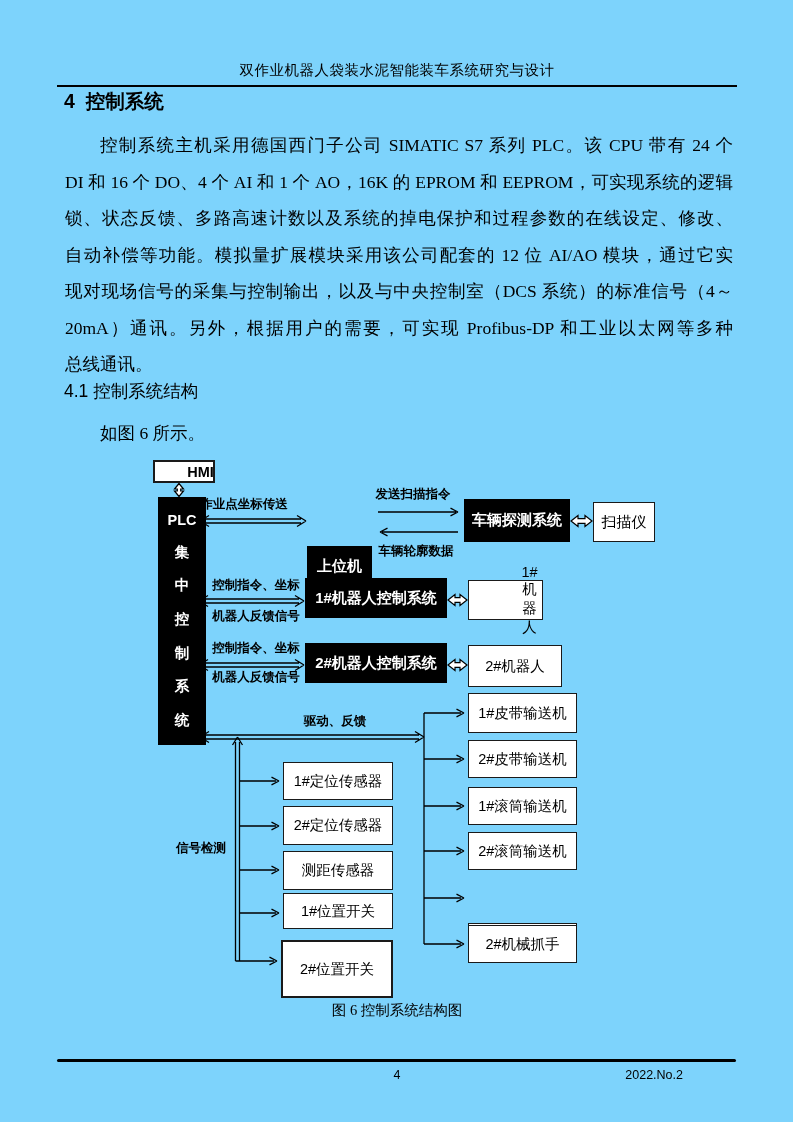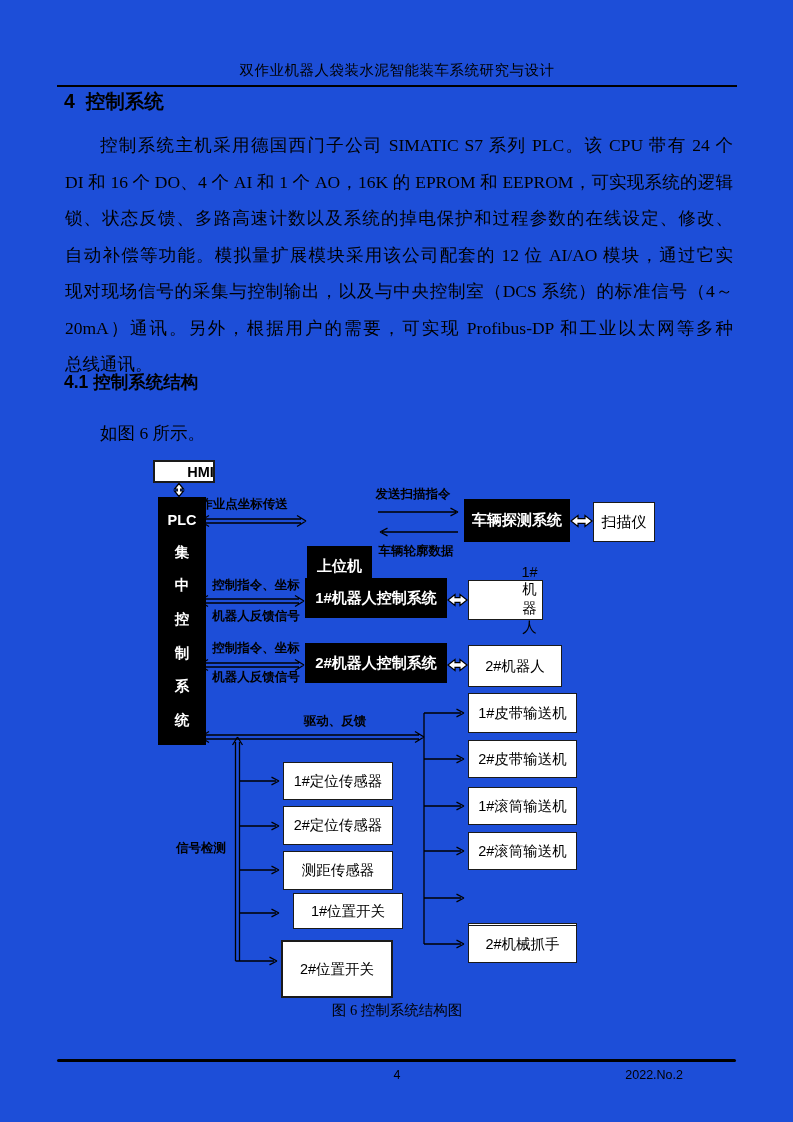--- a/index.html
+++ b/index.html
@@ -1,40 +1,40 @@
 <!DOCTYPE html>
 <html><head>
 <meta charset="utf-8">
 <style>
   html,body{margin:0;padding:0;background:#888;}
   .page{
     position:relative;width:793px;height:1122px;margin:0 auto;
-    background:#1d4ed8;overflow:hidden;
+    background:#7dd3fc;overflow:hidden;
     font-family:"Liberation Serif","DejaVu Serif",serif;color:#000;
   }
   
   .running-head{
     position:absolute;left:57px;top:61px;width:680px;
     text-align:center;font-size:14.5px;letter-spacing:.5px;
   }
   .header-rule{position:absolute;left:57px;top:85px;width:680px;height:0;border-top:2px solid #000;}
   
   .h1{
     position:absolute;left:64px;top:88px;
     font-family:"Liberation Sans","DejaVu Sans",sans-serif;
     font-weight:bold;font-size:19.5px;white-space:pre;
   }
   .body-block{position:absolute;left:65px;top:127px;width:668px;font-size:17.5px;}
   .body-line{line-height:36.5px;height:36.5px;overflow:hidden;text-align:justify;text-align-last:justify;}
   .body-line.first{text-indent:35px;}
   .body-line.last{text-align:left;text-align-last:left;}
   .h2{
-    position:absolute;left:64px;top:370px;
+    position:absolute;left:64px;top:379px;
     font-family:"Liberation Sans","DejaVu Sans",sans-serif;
-    font-weight:bold;font-size:17.5px;white-space:pre;
+    font-weight:normal;font-size:17.5px;white-space:pre;
   }
   .intro{position:absolute;left:100px;top:421px;font-size:17.5px;}
   
   .node{
     position:absolute;display:flex;align-items:center;justify-content:center;
     font-family:"Liberation Sans","DejaVu Sans",sans-serif;
     box-sizing:border-box;text-align:center;
   }
   .node.black{background:#000;color:#fff;font-weight:bold;font-size:15px;}
   .node.white{background:#fff;border:1.5px solid #1a1a1a;color:#000;font-size:14.5px;}
@@ -148,21 +148,21 @@
   <div class="node white" style="left:468px;top:693px;width:109px;height:40px;">1#皮带输送机</div>
   <div class="node white" style="left:468px;top:740px;width:109px;height:38px;">2#皮带输送机</div>
   <div class="node white" style="left:468px;top:787px;width:109px;height:38px;">1#滚筒输送机</div>
   <div class="node white" style="left:468px;top:832px;width:109px;height:38px;">2#滚筒输送机</div>
   <div class="node white" style="left:468px;top:878px;width:109px;height:39px;margin-top:45px;">1#机械抓手</div>
   <div class="node white" style="left:468px;top:925px;width:109px;height:38px;">2#机械抓手</div>
 
   <div class="node white" style="left:283px;top:762px;width:110px;height:38px;">1#定位传感器</div>
   <div class="node white" style="left:283px;top:806px;width:110px;height:39px;">2#定位传感器</div>
   <div class="node white" style="left:283px;top:851px;width:110px;height:39px;">测距传感器</div>
-  <div class="node white" style="left:293px;top:893px;width:110px;height:36px;">1#位置开关</div>
+  <div class="node white" style="left:283px;top:893px;width:110px;height:36px;">1#位置开关</div>
   <div class="node white" style="left:281px;top:940px;width:112px;height:58px;border-width:2.5px;">2#位置开关</div>
 
   <div class="dlabel" style="left:244px;top:504px;">作业点坐标传送</div>
   <div class="dlabel" style="left:413px;top:494px;">发送扫描指令</div>
   <div class="dlabel" style="left:416px;top:551px;">车辆轮廓数据</div>
   <div class="dlabel" style="left:256px;top:585px;">控制指令、坐标</div>
   <div class="dlabel" style="left:256px;top:616px;">机器人反馈信号</div>
   <div class="dlabel" style="left:256px;top:648px;">控制指令、坐标</div>
   <div class="dlabel" style="left:256px;top:677px;">机器人反馈信号</div>
   <div class="dlabel" style="left:335px;top:721px;">驱动、反馈</div>

